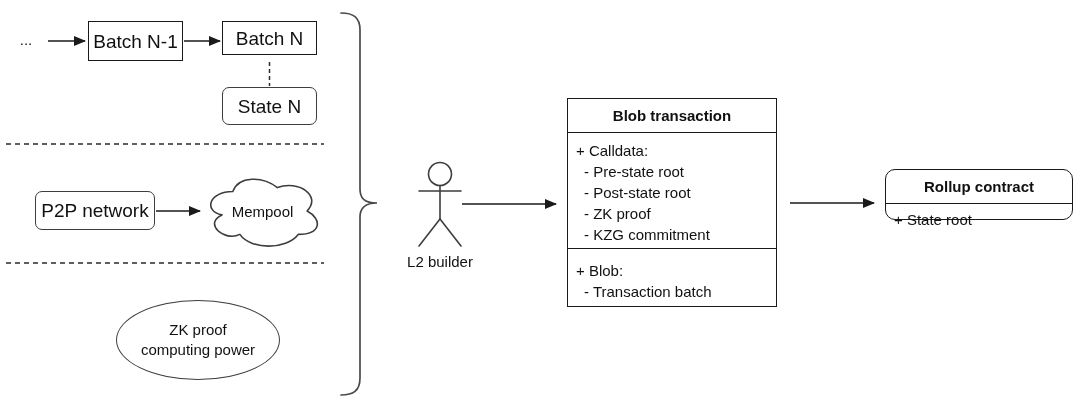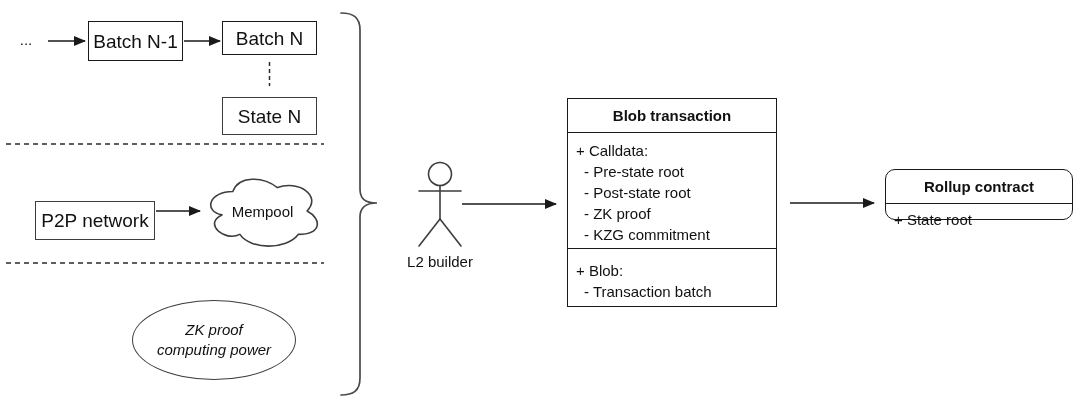--- a/index.html
+++ b/index.html
@@ -23,21 +23,21 @@
     border: 1.6px solid #1a1a1a;
     background: #ffffff;
     display: flex;
     align-items: center;
     justify-content: center;
     font-size: 19px;
     line-height: 19px;
     text-align: center;
     white-space: nowrap;
   }
-  .rounded { border-radius: 0; border-color: #3d3d3d; margin-top: 10px; }
+  .rounded { border-radius: 7px; border-color: #3d3d3d; }
   .label {
     position: absolute;
     box-sizing: border-box;
     display: flex;
     align-items: center;
     justify-content: center;
     font-size: 15px;
     text-align: center;
     white-space: nowrap;
   }
@@ -82,21 +82,21 @@
   #blob-box  { left: 567px; top:  98px; width: 210px; height: 209px; }
   #blob-box .uml-header { height: 34px; }
   #blob-box .fields     { height: 116px; }
   #rollup-box { left: 885px; top: 169px; width: 188px; height: 51px; border-radius: 10px; }
   #rollup-box .uml-header { height: 34px; }
   #rollup-box .uml-section { padding-top: 5px; }
   #node-batch-prev { left:  88px; top:  21px; width:  95px; height: 40px; }
   #node-batch-cur  { left: 222px; top:  21px; width:  95px; height: 34px; }
   #node-state      { left: 222px; top:  87px; width:  95px; height: 38px; }
   #node-p2p        { left:  35px; top: 191px; width: 120px; height: 39px; }
-  #node-zk         { left: 132px; top: 300px; width: 164px; height: 80px; font-style: italic; }
+  #node-zk         { left: 116px; top: 300px; width: 164px; height: 80px; }
   #label-ellipsis  { left:  10px; top:  28px; width:  32px; height: 22px; }
   #label-mempool   { left: 203px; top: 174px; width: 119px; height: 74px; }
   #label-actor     { left: 388px; top: 251px; width: 104px; height: 20px; }
 </style>
 </head>
 <body>
 
 <div id="canvas">
 
   <svg id="shape-layer" width="1080" height="412" viewBox="0 0 1080 412" xmlns="http://www.w3.org/2000/svg">

